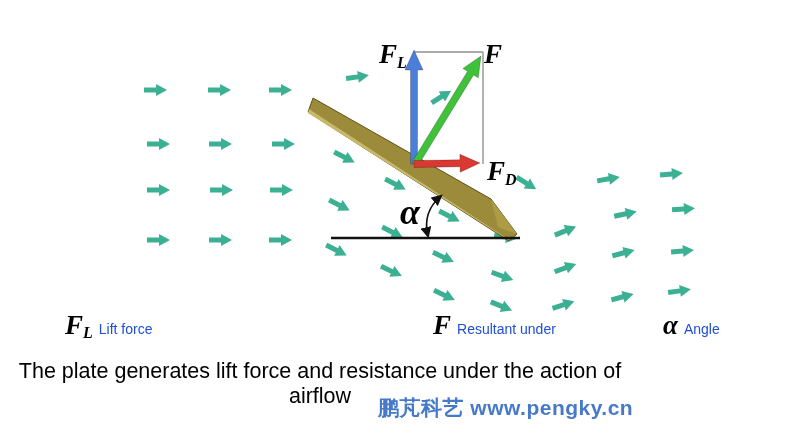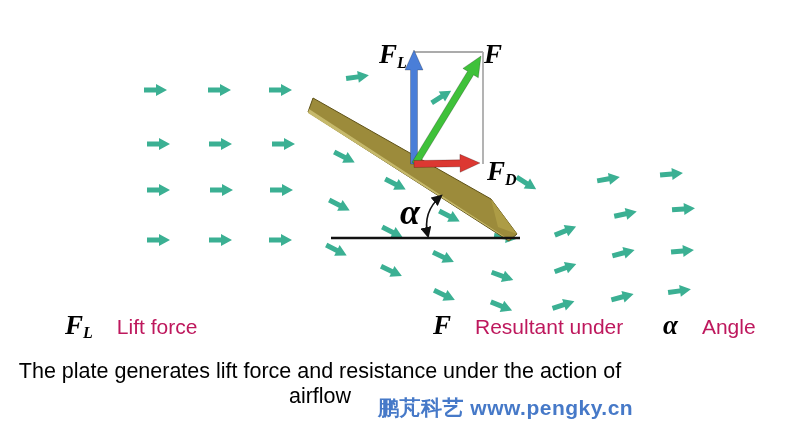--- a/index.html
+++ b/index.html
@@ -11,21 +11,21 @@
   .legend { position:absolute; top:310px; left:0; width:800px; height:36px; }
   .legend-item { position:absolute; top:0; white-space:nowrap; color:#000; }
   .sym {
     font-family:"Liberation Serif", serif; font-style:italic; font-weight:bold;
     font-size:27px; color:#000;
   }
   .sym-sub {
     font-family:"Liberation Serif", serif; font-style:italic; font-weight:bold;
     font-size:16px; vertical-align:-4px; color:#000;
   }
-  .legend-label { font-size:21px; margin-left:24px; color:#be185d; }
+  .legend-label { font-size:14px; margin-left:6px; color:#1d4ed8; }
   .caption {
     position:absolute; top:359px; left:0; width:640px; text-align:center;
     font-size:21.5px; color:#000;
   }
   .watermark {
     position:absolute; top:394px; left:378px;
     font-weight:bold; font-size:21px; letter-spacing:0.5px;
   }
 </style>
 </head>

